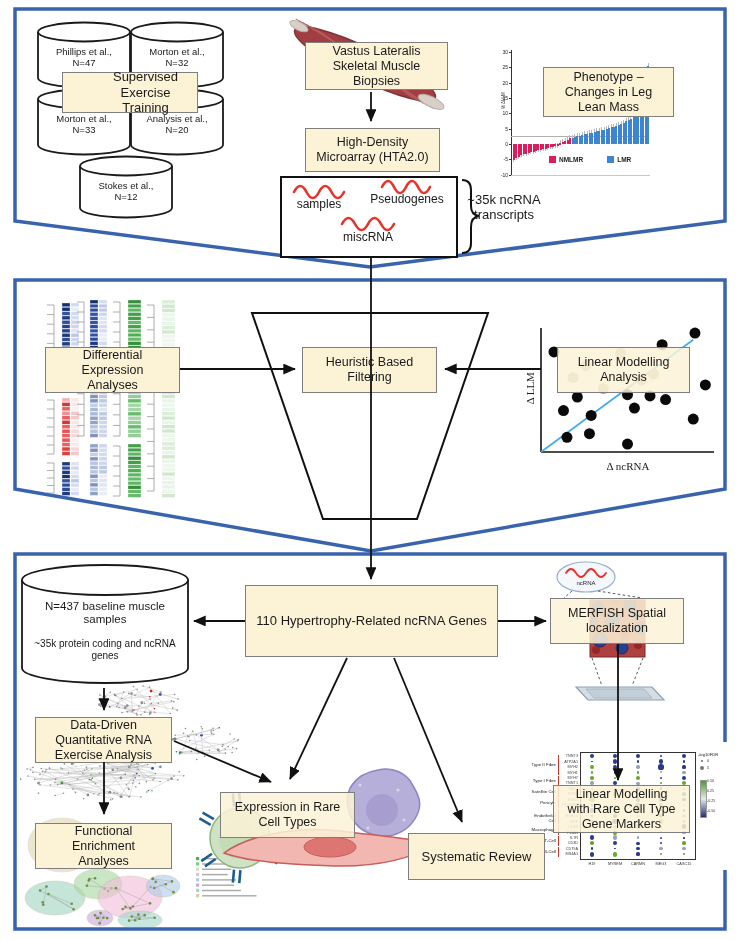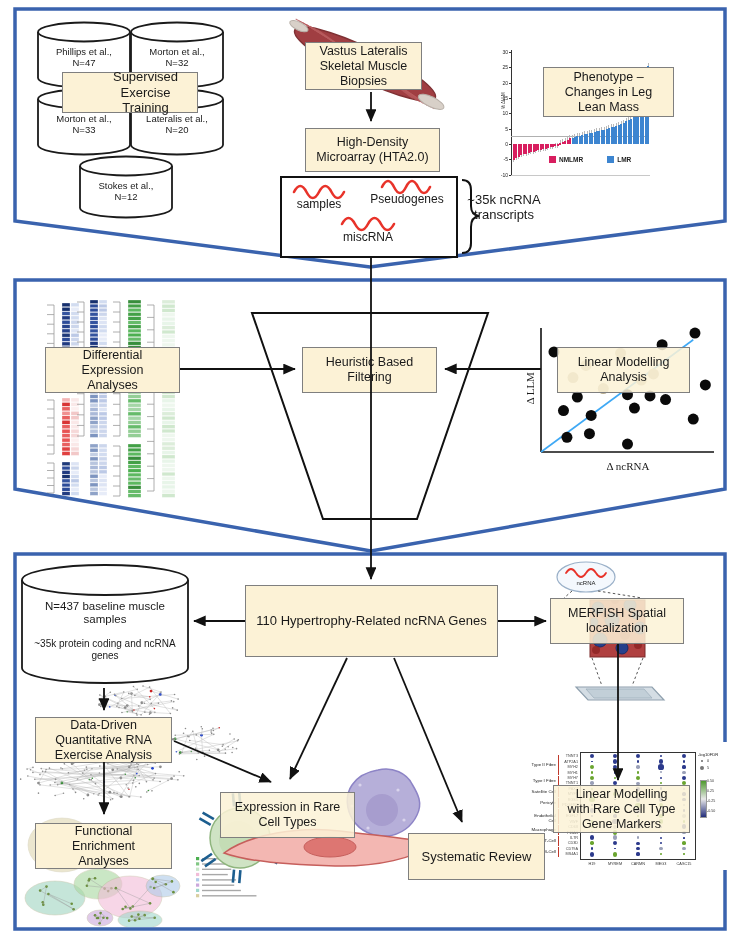--- a/index.html
+++ b/index.html
@@ -917,29 +917,29 @@
     <div>N=32</div>
   </div>
   <div class="box" style="left:62px;top:72px;width:136px;height:41px;font-size:13px;padding-left:41px;">
     <span>Supervised Exercise Training</span>
   </div>
   <div class="lbl" style="left:38px;top:114px;width:92px;font-size:9.5px;z-index:4;">
     <div>Morton et al.,</div>
     <div>N=33</div>
   </div>
   <div class="lbl" style="left:131px;top:114px;width:92px;font-size:9.5px;z-index:4;">
-    <div>Lateralis et al.,</div>
+    <div>Analysis et al.,</div>
     <div>N=20</div>
   </div>
   <div class="lbl" style="left:80px;top:181px;width:92px;font-size:9.5px;">
     <div>Stokes et al.,</div>
     <div>N=12</div>
   </div>
 
-  <div class="box" style="left:305px;top:42px;width:117px;height:48px;">
+  <div class="box" style="left:305px;top:42px;width:143px;height:48px;">
     <span>Vastus Lateralis Skeletal Muscle Biopsies</span>
   </div>
   <div class="box" style="left:305px;top:128px;width:135px;height:44px;">
     <span>High-Density Microarray (HTA2.0)</span>
   </div>
 
   <div class="lbl" style="left:279px;top:198px;width:80px;font-size:12px;">samples</div>
   <div class="lbl" style="left:366px;top:193px;width:82px;font-size:12px;">Pseudogenes</div>
   <div class="lbl" style="left:328px;top:231px;width:80px;font-size:12px;">miscRNA</div>
   <div class="lbl" style="left:453px;top:193px;width:102px;font-size:13px;">~35k ncRNA transcripts</div>

